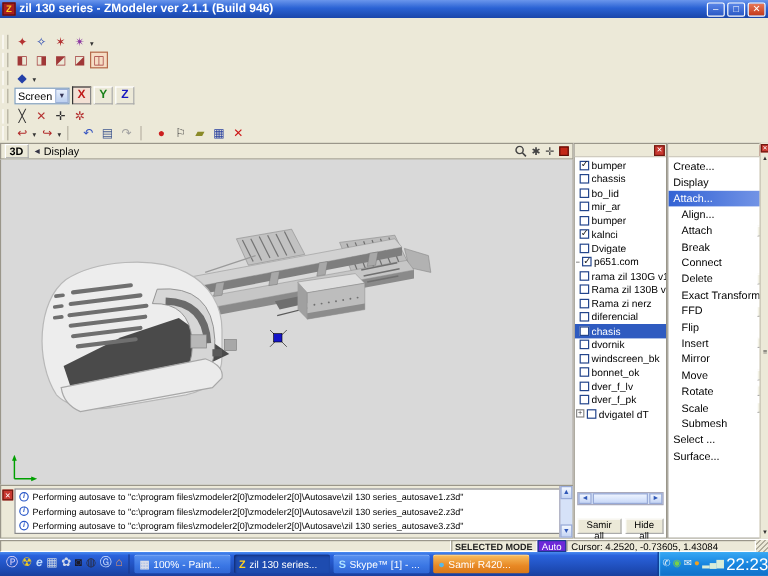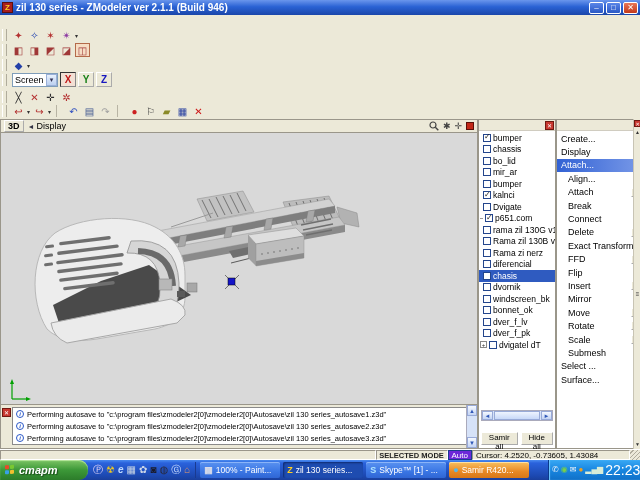--- a/index.html
+++ b/index.html
@@ -594,29 +594,20 @@
 
   <div id="statusbar">
     <span class="st-seg st-fill"></span>
     <span class="st-seg st-mode">SELECTED MODE</span>
     <span class="st-seg st-auto">Auto</span>
     <span class="st-seg st-cursor">Cursor: 4.2520, -0.73605, 1.43084</span>
     <span class="st-grip"></span>
   </div>
 
   <div id="taskbar">
-    <div class="start-btn">
-      <span class="flag">
-          <i></i>
-          <i></i>
-          <i></i>
-          <i></i>
-        </span>
-      <span class="start-lbl">старт</span>
-    </div>
     <div class="quicklaunch">
         <span class="ql-icon" style="color: rgb(232, 216, 248);">Ⓟ</span>
         <span class="ql-icon" style="color: rgb(240, 200, 32);">☢</span>
         <span class="ql-icon it" style="color: rgb(188, 216, 255);">e</span>
         <span class="ql-icon" style="color: rgb(200, 212, 228);">▦</span>
         <span class="ql-icon" style="color: rgb(208, 216, 232);">✿</span>
         <span class="ql-icon" style="color: rgb(26, 26, 42);">◙</span>
         <span class="ql-icon" style="color: rgb(40, 40, 58);">◍</span>
         <span class="ql-icon" style="color: rgb(207, 224, 255);">Ⓖ</span>
         <span class="ql-icon" style="color: rgb(232, 152, 104);">⌂</span>

